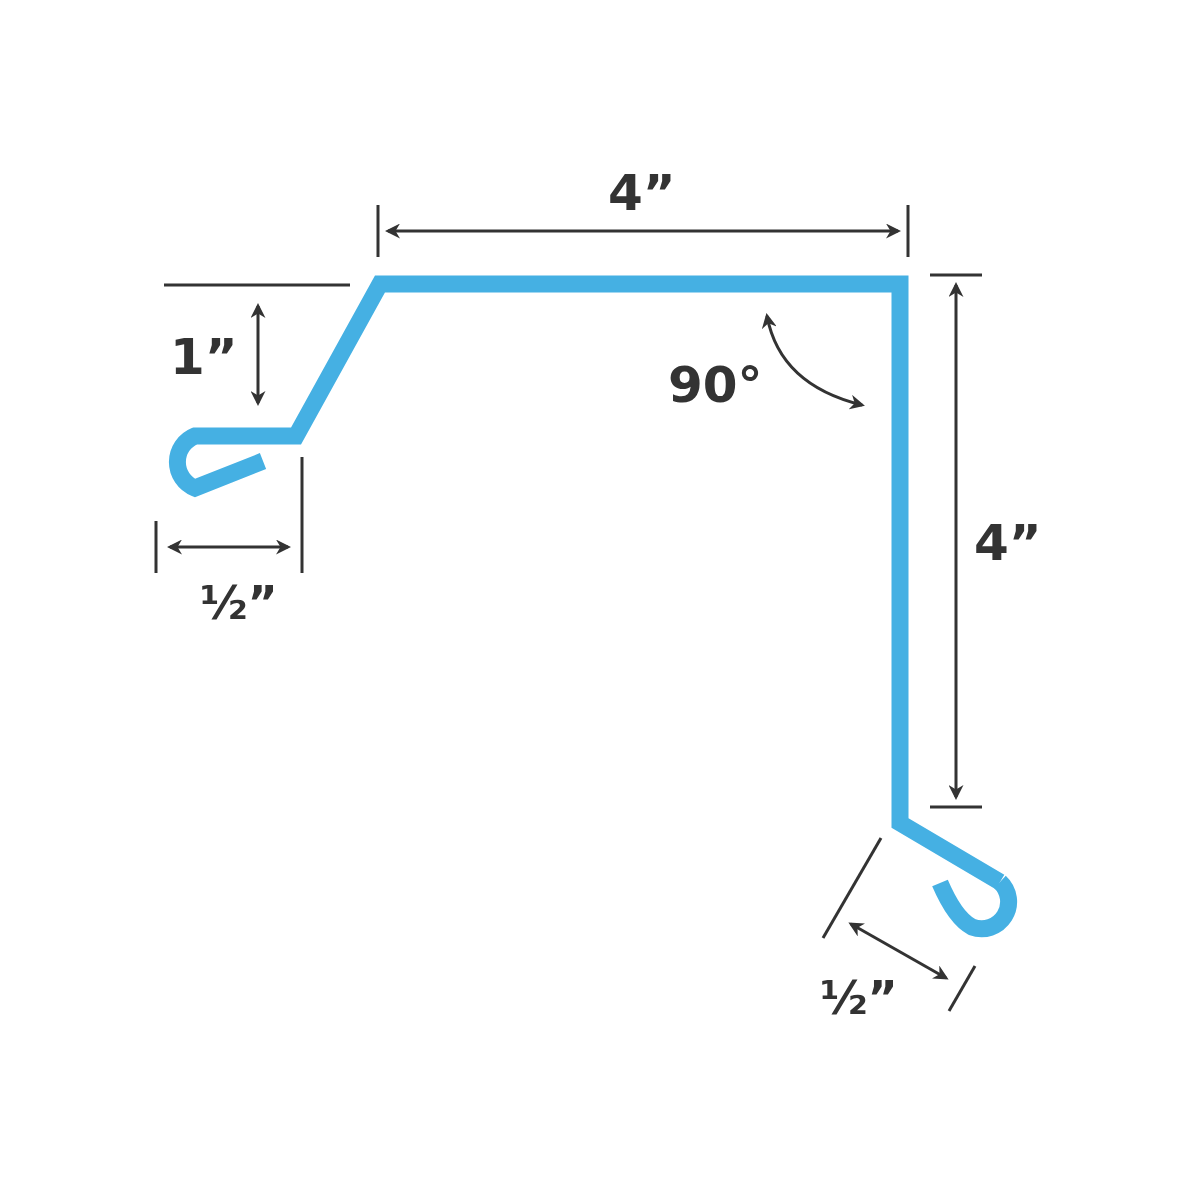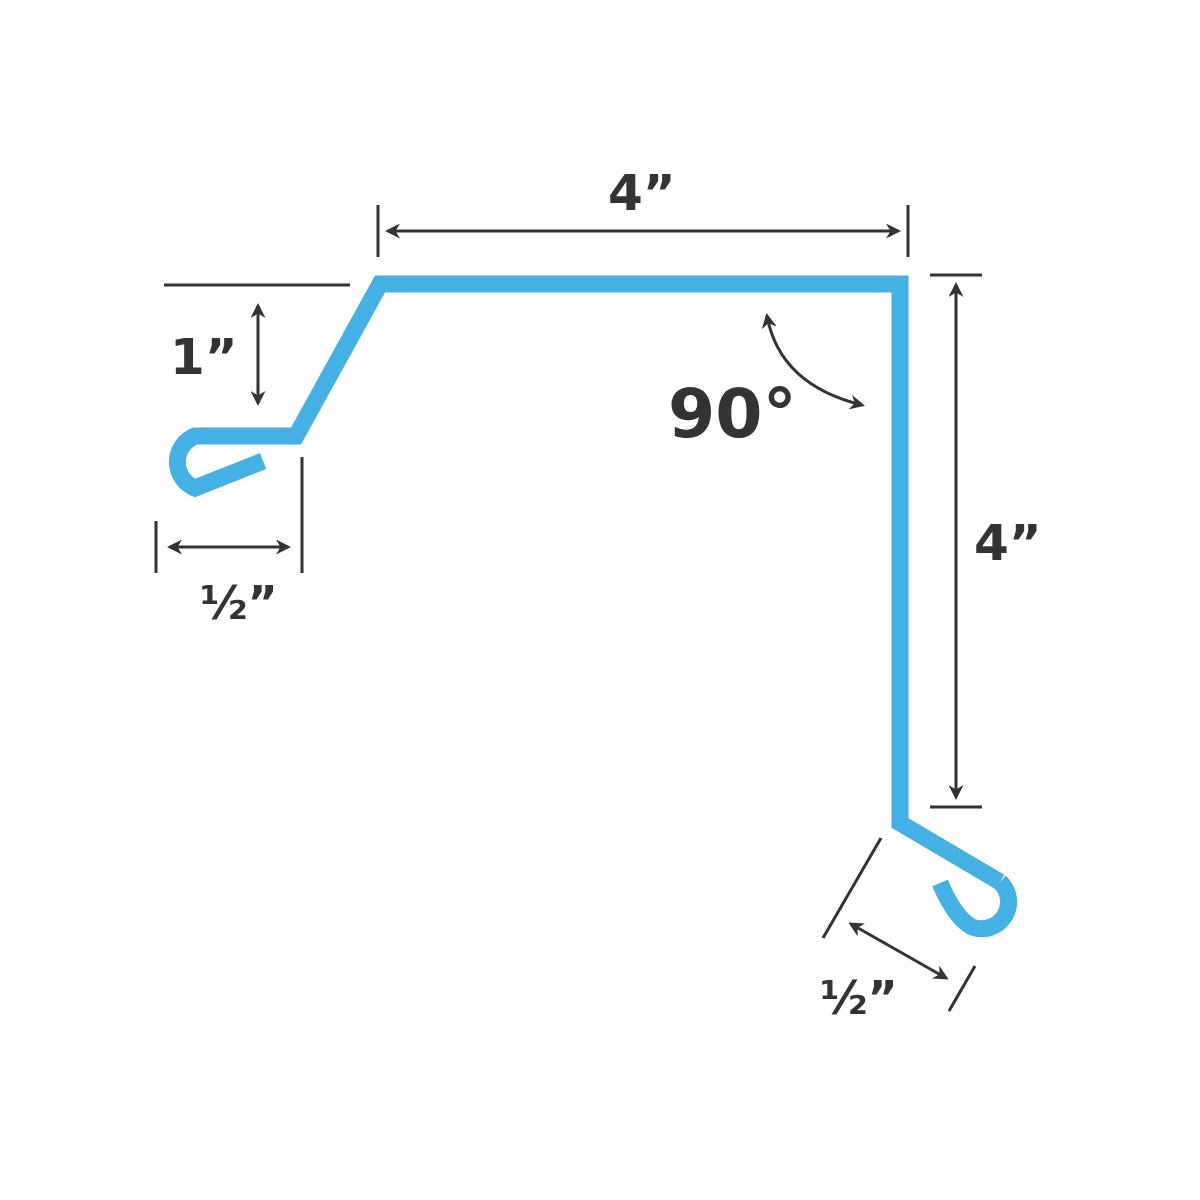--- a/index.html
+++ b/index.html
@@ -52,15 +52,15 @@
     <line x1="975" y1="966" x2="949" y2="1011"></line>
     <line x1="851" y1="924" x2="946" y2="978" marker-start="url(#ah)" marker-end="url(#ah)"></line>
 
     <path d="M767,316 Q780,385 862,405" marker-start="url(#ah)" marker-end="url(#ah)"></path>
   </g>
 </svg>
 
 <div class="lbl" style="left:608px; top:168px; font-size:50px;">4”</div>
 <div class="lbl" style="left:974px; top:518px; font-size:50px;">4”</div>
 <div class="lbl" style="left:170px; top:332px; font-size:50px;">1”</div>
-<div class="lbl" style="left:668px; top:380px; font-size:68px;">90°</div>
+<div class="lbl" style="left:668px; top:360px; font-size:50px;">90°</div>
 <div class="lbl" style="left:200px; top:580px; font-size:46px;">½”</div>
 <div class="lbl" style="left:820px; top:975px; font-size:46px;">½”</div>
 
 </body></html>

